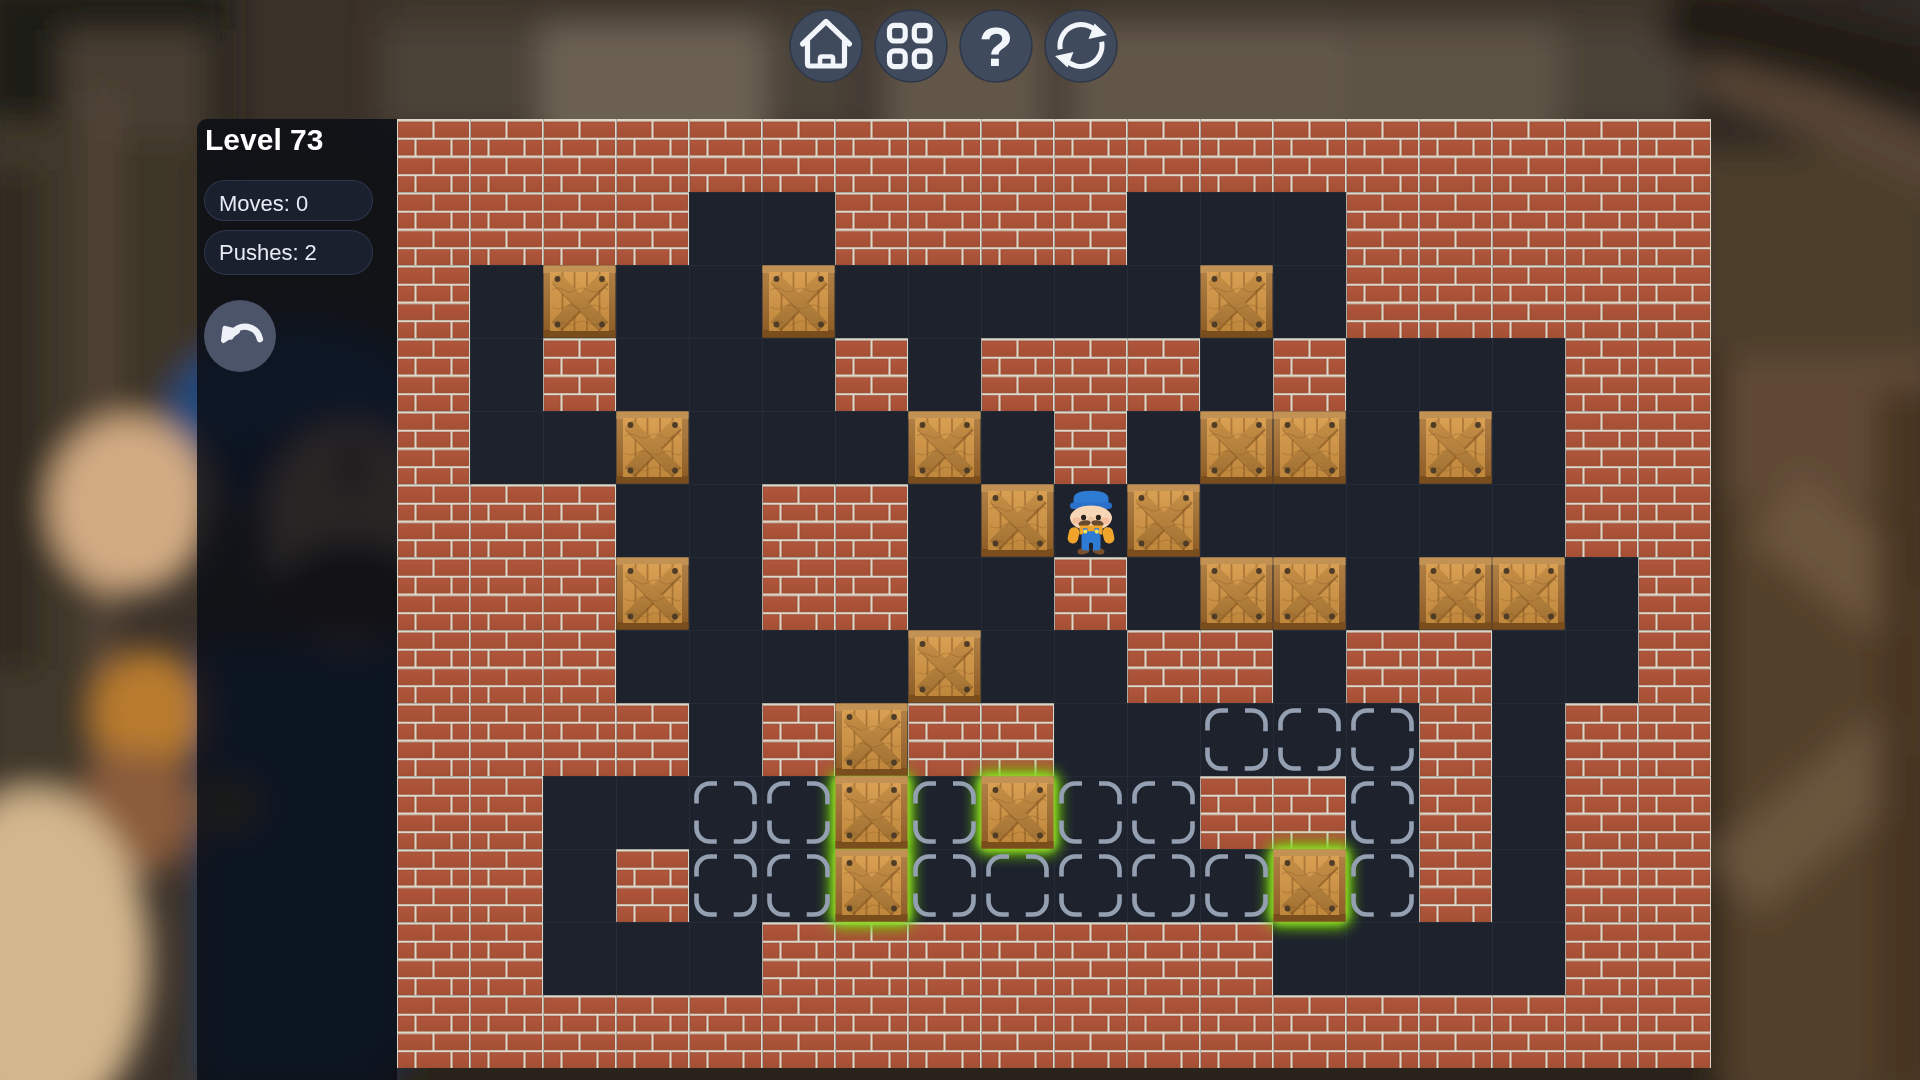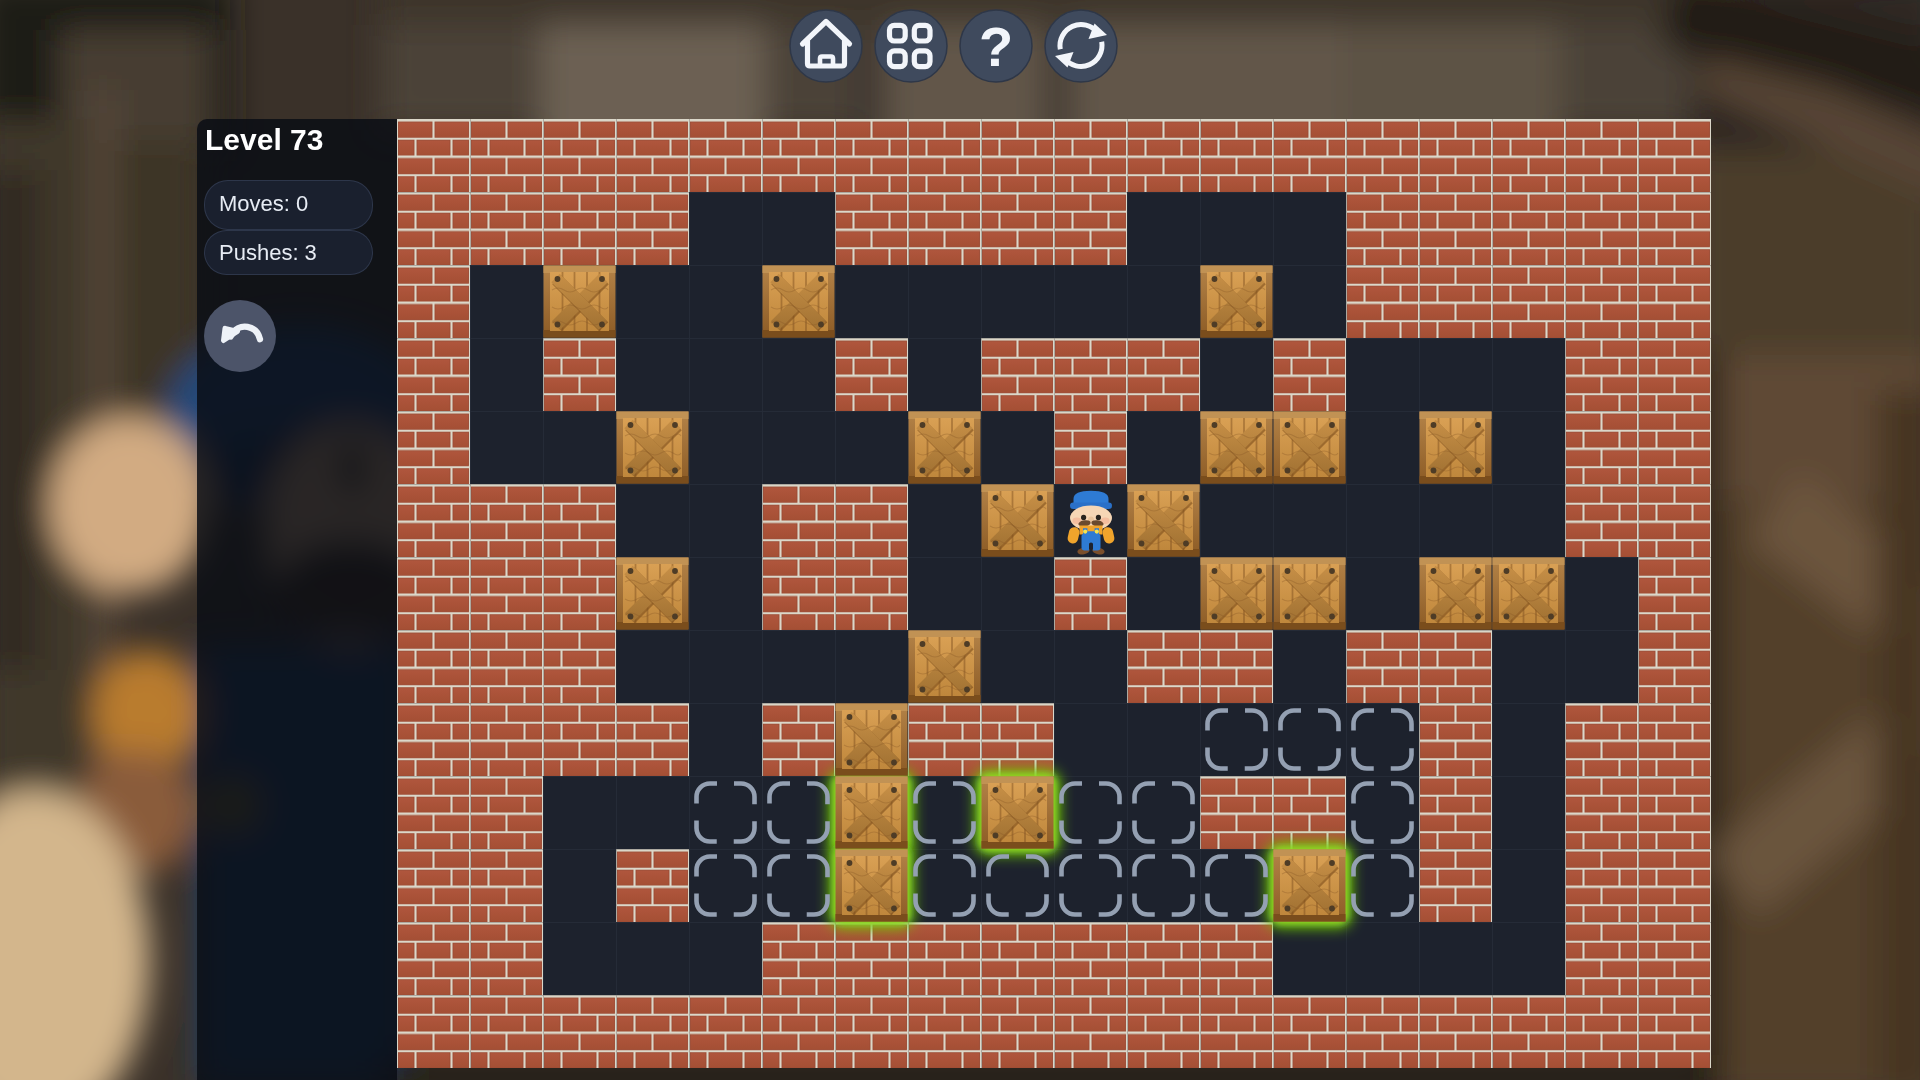--- a/index.html
+++ b/index.html
@@ -335,23 +335,23 @@
 
 <use href="#crate" x="876" y="730"></use>
 
 <use href="#ply" x="657" y="365"></use>
 </svg>
 
 <div id="panel">
 
  <div id="lvl">Level 73</div>
 
- <div class="pill" style="top:61px;height:50px;line-height:45px">Moves: 0</div>
-
- <div class="pill" style="top:111px;height:45px;line-height:43px">Pushes: 3</div>
+ <div class="pill" style="top:61px;height:41px;line-height:45px">Moves: 0</div>
+
+ <div class="pill" style="top:111px;height:45px;line-height:43px">Pushes: 2</div>
 
  <div id="undo">
   <svg width="72" height="72" viewBox="0 0 72 72">
    <path d="M26.5 36.5 C 30.5 28.5, 37 25.6, 43.5 26.8 C 50 28, 54.5 32.5, 56 39.2" stroke="#eef2f8" stroke-width="6.3" fill="none" stroke-linecap="round"></path>
    <path d="M19.5 40.5 L21 28.3 L33.5 31.5 Z" fill="#eef2f8" stroke="#eef2f8" stroke-width="5" stroke-linejoin="round"></path>
   </svg>
  </div>
 </div>
 
 <svg style="position:absolute;left:0;top:0" width="1920" height="120" viewBox="0 0 1920 120">

